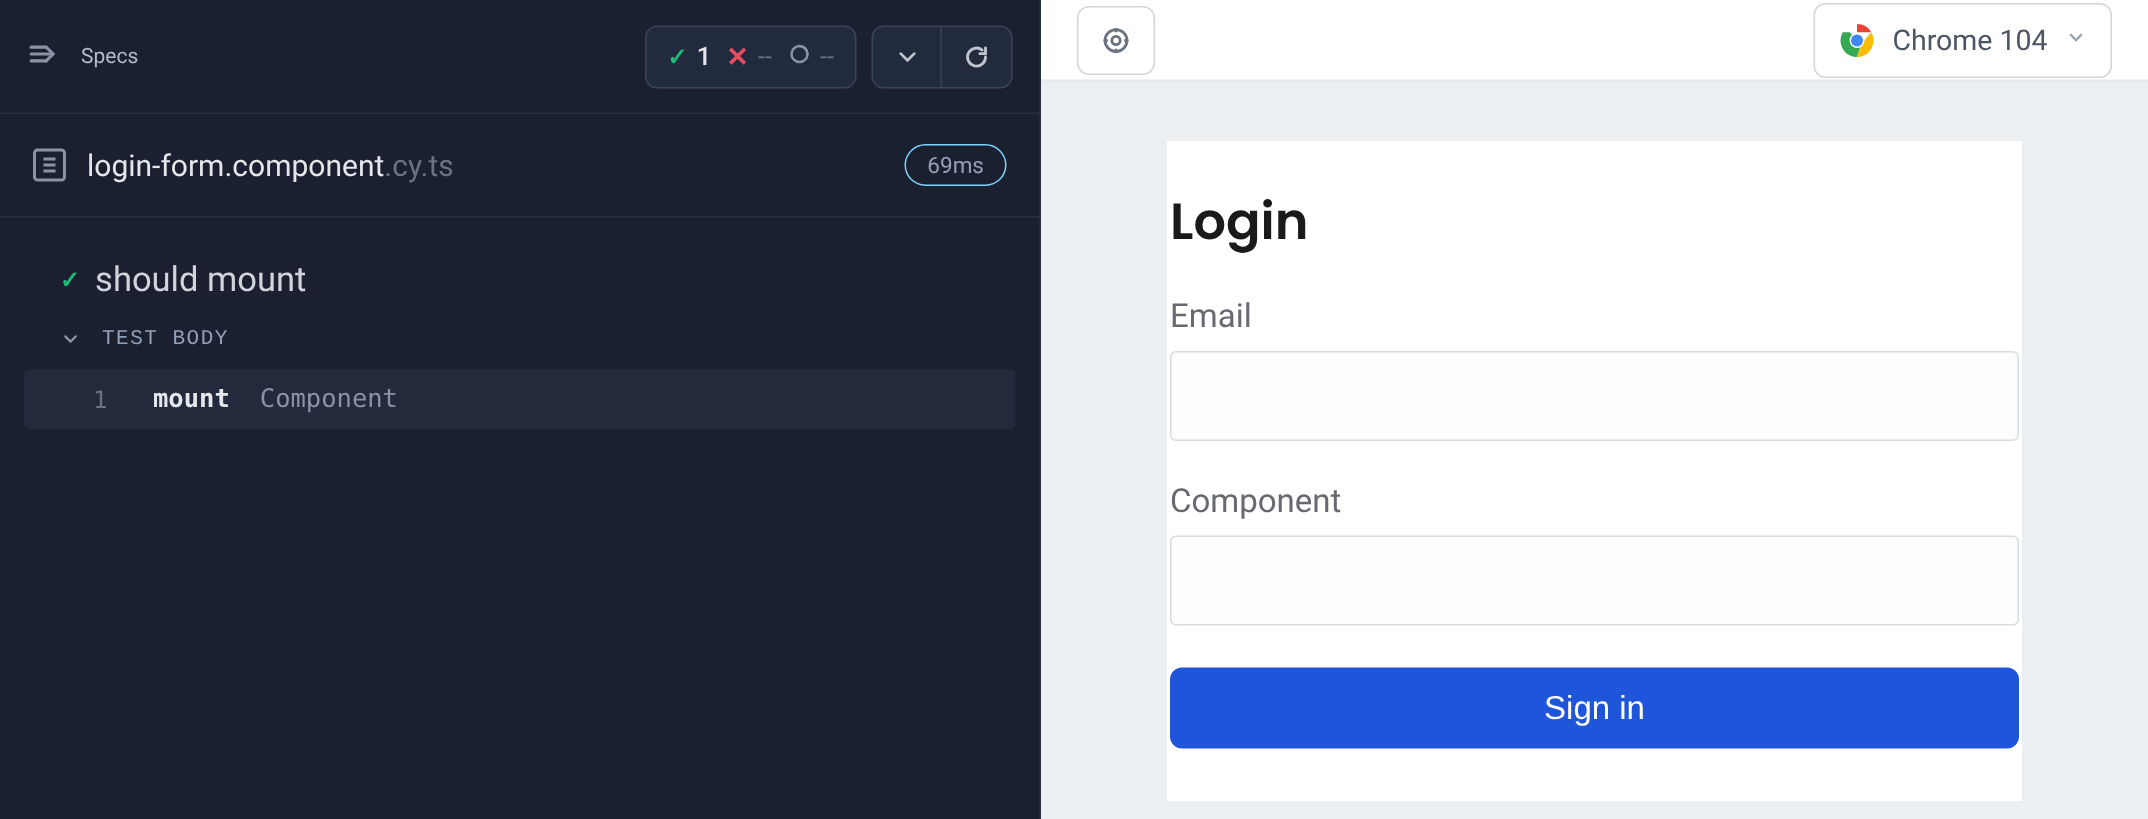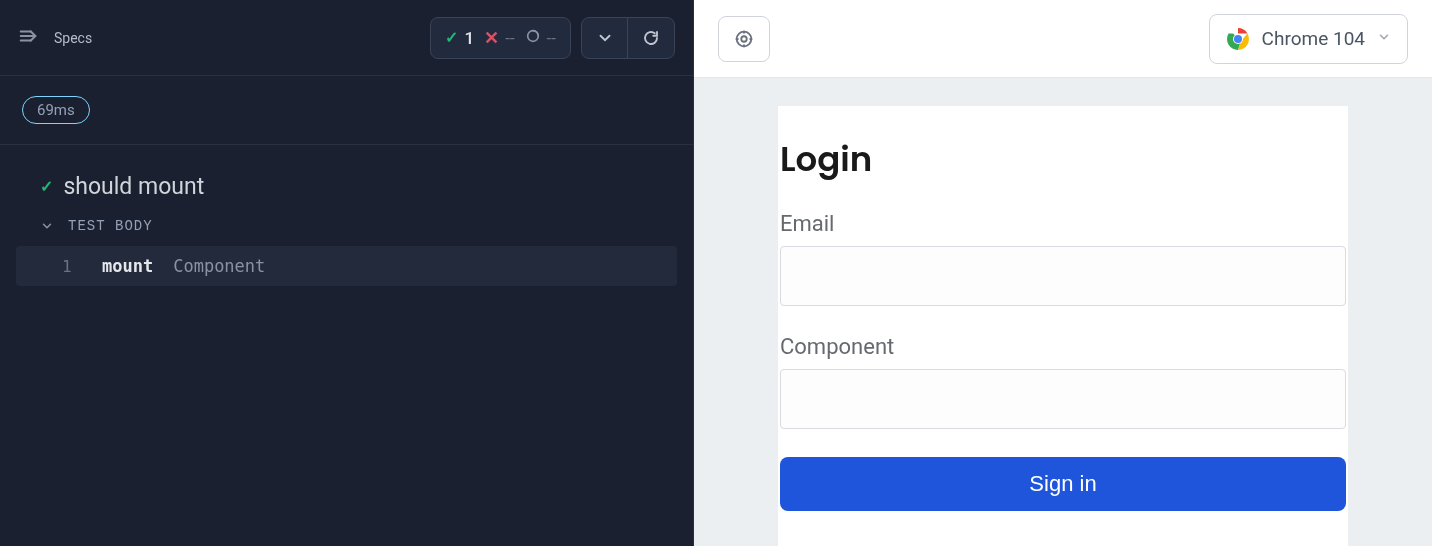--- a/index.html
+++ b/index.html
@@ -293,21 +293,21 @@
     }
     .browser-caret svg {
       width: 14px;
       height: 14px;
       stroke: #9ca3af;
     }
     .preview-content {
       flex: 1;
       display: flex;
       justify-content: center;
-      padding: 0 0;
+      padding: 12px 0;
     }
     .login-card {
       width: 570px;
       background: #ffffff;
       margin-top: 28px;
       padding: 28px 0 0 0;
       height: 440px;
     }
     .login-inner {
       padding: 0 2px;
@@ -393,20 +393,30 @@
           <svg viewBox="0 0 24 24" fill="none" stroke-width="2.5" stroke-linecap="round">
               <path d="M20 12a8 8 0 1 1-3-6.2"></path>
               <path d="M20 4v5h-5"></path>
             </svg>
         </div>
       </div>
     </div>
   </div>
 
   <div class="spec-file-row">
+    <div class="spec-file-left">
+      <div class="spec-file-icon">
+        <span></span>
+          <span></span>
+          <span></span>
+      </div>
+      <span class="spec-file-name">
+        <span>login-form.component</span><span class="spec-file-ext">.cy.ts</span>
+      </span>
+    </div>
     <span class="spec-time">69ms</span>
   </div>
 
   <div class="test-tree">
 
     <div class="test-row">
       <span class="test-check">✓</span>
       <span class="test-name">should mount</span>
     </div>
 

